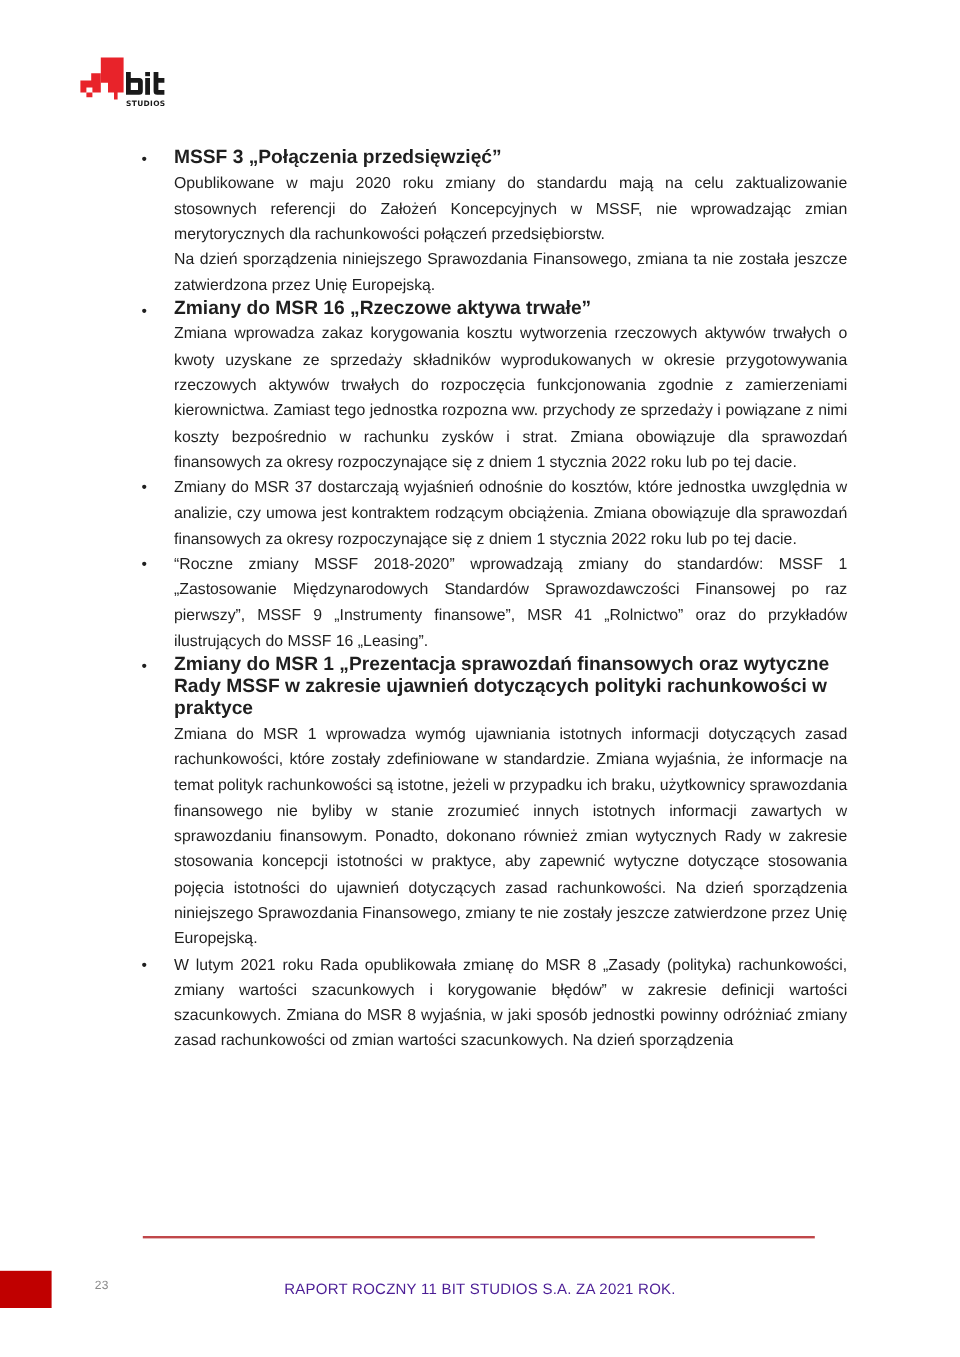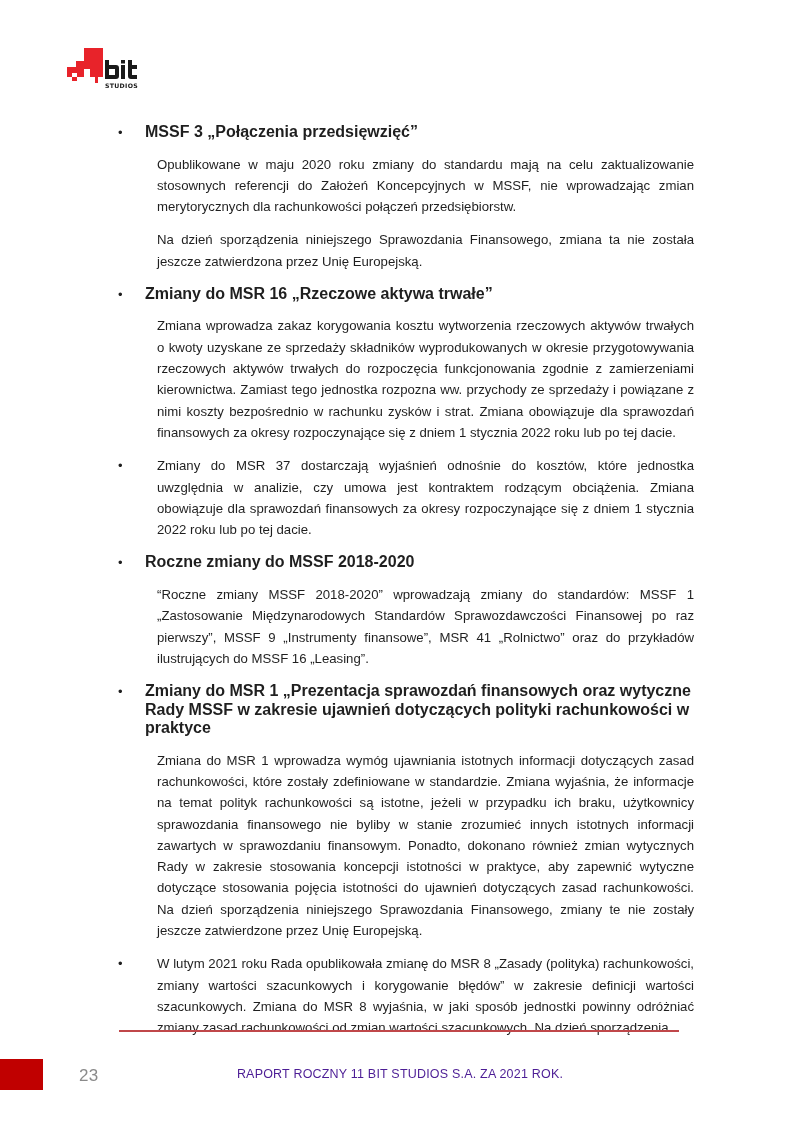--- a/index.html
+++ b/index.html
@@ -43,21 +43,21 @@
       font-weight: bold;
       font-size: 16px;
       line-height: 18.5px;
       margin: 0;
       padding-top: 1px;
     }
     .para {
       font-size: 13.2px;
       line-height: 21.3px;
       text-align: justify;
-      margin: 12px;
+      margin: 0;
       padding-top: 0;
     }
     .item + .item { margin-top: 0px; }
 
     .footer-line {
       position: absolute;
       left: 119px;
       top: 1030px;
       width: 560px;
       height: 2px;
@@ -68,21 +68,21 @@
       left: 0;
       top: 1059px;
       width: 43px;
       height: 31px;
       background: #c00000;
     }
     .page-num {
       position: absolute;
       left: 79px;
       top: 1066px;
-      font-size: 17px;
+      font-size: 10px;
       color: #8a8a8a;
       letter-spacing: 0.3px;
     }
     .footer-text {
       position: absolute;
       left: 200px;
       width: 400px;
       top: 1067px;
       text-align: center;
       font-size: 12.5px;
@@ -124,21 +124,20 @@
     <p class="para">Zmiana wprowadza zakaz korygowania kosztu wytworzenia rzeczowych aktywów trwałych o kwoty uzyskane ze sprzedaży składników wyprodukowanych w okresie przygotowywania rzeczowych aktywów trwałych do rozpoczęcia funkcjonowania zgodnie z zamierzeniami kierownictwa. Zamiast tego jednostka rozpozna ww. przychody ze sprzedaży i powiązane z nimi koszty bezpośrednio w rachunku zysków i strat. Zmiana obowiązuje dla sprawozdań finansowych za okresy rozpoczynające się z dniem 1 stycznia 2022 roku lub po tej dacie.</p>
   </div>
 
   <div class="item">
     <span class="bullet">•</span>
     <p class="para">Zmiany do MSR 37 dostarczają wyjaśnień odnośnie do kosztów, które jednostka uwzględnia w analizie, czy umowa jest kontraktem rodzącym obciążenia. Zmiana obowiązuje dla sprawozdań finansowych za okresy rozpoczynające się z dniem 1 stycznia 2022 roku lub po tej dacie.</p>
   </div>
 
   <div class="item">
     <span class="bullet">•</span>
-    <p class="item-title">Roczne zmiany do MSSF 2018-2020</p>
     <p class="para">“Roczne zmiany MSSF 2018-2020” wprowadzają zmiany do standardów: MSSF 1 „Zastosowanie Międzynarodowych Standardów Sprawozdawczości Finansowej po raz pierwszy”, MSSF 9 „Instrumenty finansowe”, MSR 41 „Rolnictwo” oraz do przykładów ilustrujących do MSSF 16 „Leasing”.</p>
   </div>
 
   <div class="item">
     <span class="bullet">•</span>
     <p class="item-title">Zmiany do MSR 1 „Prezentacja sprawozdań finansowych oraz wytyczne Rady MSSF w zakresie ujawnień dotyczących polityki rachunkowości w praktyce</p>
     <p class="para">Zmiana do MSR 1 wprowadza wymóg ujawniania istotnych informacji dotyczących zasad rachunkowości, które zostały zdefiniowane w standardzie. Zmiana wyjaśnia, że informacje na temat polityk rachunkowości są istotne, jeżeli w przypadku ich braku, użytkownicy sprawozdania finansowego nie byliby w stanie zrozumieć innych istotnych informacji zawartych w sprawozdaniu finansowym. Ponadto, dokonano również zmian wytycznych Rady w zakresie stosowania koncepcji istotności w praktyce, aby zapewnić wytyczne dotyczące stosowania pojęcia istotności do ujawnień dotyczących zasad rachunkowości. Na dzień sporządzenia niniejszego Sprawozdania Finansowego, zmiany te nie zostały jeszcze zatwierdzone przez Unię Europejską.</p>
   </div>
 
   <div class="item">

